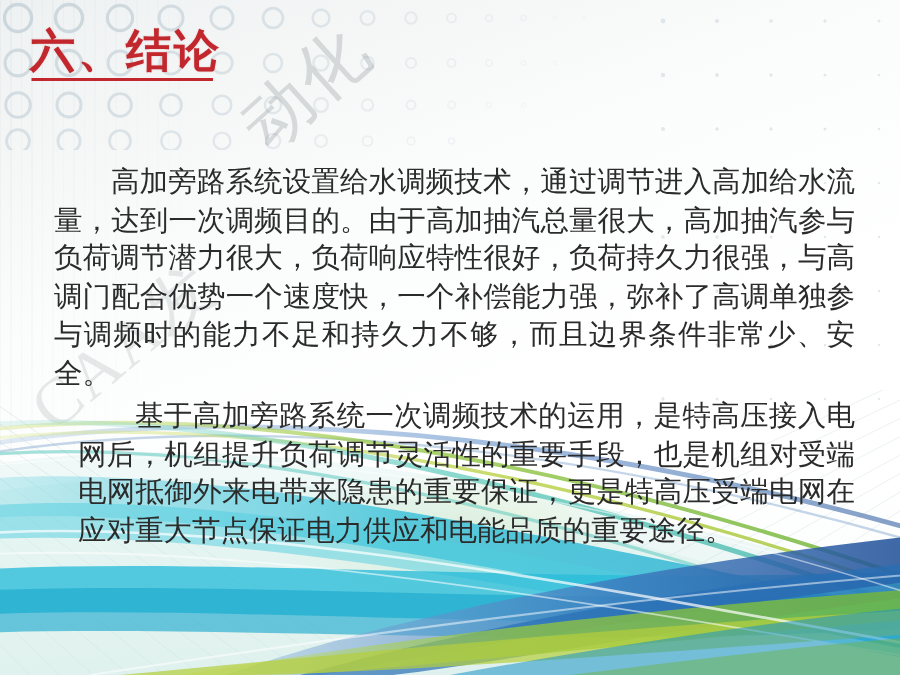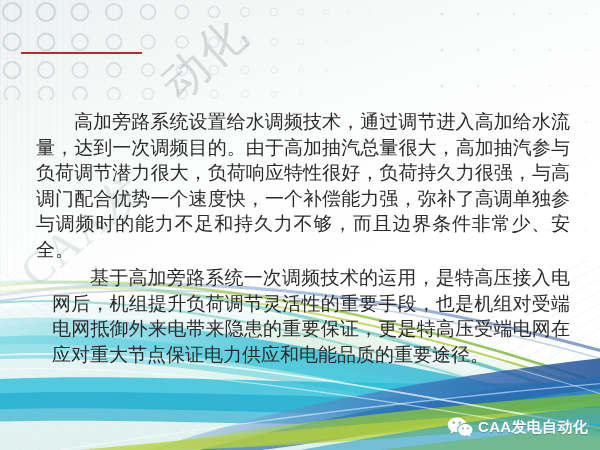--- a/index.html
+++ b/index.html
@@ -252,20 +252,21 @@
         <circle cx="48" cy="266" r="1.0"></circle>
       <circle cx="84" cy="266" r="0.9"></circle>
         <circle cx="120" cy="266" r="0.8"></circle>
       <circle cx="156" cy="266" r="0.8"></circle>
     </g>
   </svg>
 
   <div class="watermark wm-top">动化</div>
   <div class="watermark wm-mid">CAA发</div>
 
+  <div class="title">六、结论</div>
   <div class="title-underline"></div>
 
   <div class="body-text">
     <p class="para">高加旁路系统设置给水调频技术，通过调节进入高加给水流量，达到一次调频目的。由于高加抽汽总量很大，高加抽汽参与负荷调节潜力很大，负荷响应特性很好，负荷持久力很强，与高调门配合优势一个速度快，一个补偿能力强，弥补了高调单独参与调频时的能力不足和持久力不够，而且边界条件非常少、安全。</p>
     <p class="para">基于高加旁路系统一次调频技术的运用，是特高压接入电网后，机组提升负荷调节灵活性的重要手段，也是机组对受端电网抵御外来电带来隐患的重要保证，更是特高压受端电网在应对重大节点保证电力供应和电能品质的重要途径。</p>
   </div>
 
   <svg class="wave-art" viewBox="0 0 600 190" preserveAspectRatio="none">
     <defs>
       <linearGradient id="gCyan" x1="0" y1="0" x2="1" y2="0">
@@ -362,31 +363,14 @@
 
     <path d="M-20,96 C150,84 370,126 620,172" stroke="#ffffff" stroke-width="1.8" fill="none" opacity="0.7"></path>
     <path d="M-20,110 C160,100 380,140 620,180" stroke="#ffffff" stroke-width="1.2" fill="none" opacity="0.55"></path>
     <path d="M60,190 C220,166 400,140 620,122" stroke="#ffffff" stroke-width="1.4" fill="none" opacity="0.5"></path>
     <path d="M-20,52 C150,30 380,62 620,140" stroke="#ffffff" stroke-width="1.0" fill="none" opacity="0.5"></path>
 
     <path d="M300,190 C400,172 510,154 620,144 L620,190 Z" fill="#1c93c7" opacity="0.55"></path>
     <path d="M380,190 C460,180 540,170 620,164 L620,190 Z" fill="#6fb33c" opacity="0.45"></path>
   </svg>
 
-  <div class="logo">
-    <svg class="logo-icon" viewBox="0 0 32 26">
-      <path d="M12.2,1.2 C5.9,1.2 0.9,5.3 0.9,10.3 C0.9,13.2 2.6,15.8 5.3,17.4
-               L4.2,21.0 L8.3,18.9 C9.5,19.2 10.8,19.4 12.2,19.4
-               C12.5,19.4 12.8,19.4 13.1,19.3 C12.8,18.5 12.6,17.6 12.6,16.7
-               C12.6,11.9 17.1,8.1 22.7,8.1 C23.0,8.1 23.3,8.1 23.6,8.2
-               C22.6,4.2 17.9,1.2 12.2,1.2 Z" fill="#ffffff"></path>
-      <circle cx="8.3" cy="7.6" r="1.5" fill="#5ba8d8"></circle>
-      <circle cx="15.6" cy="7.6" r="1.5" fill="#5ba8d8"></circle>
-      <path d="M31.4,16.5 C31.4,12.4 27.4,9.2 22.6,9.2 C17.8,9.2 13.8,12.4 13.8,16.5
-               C13.8,20.6 17.8,23.8 22.6,23.8 C23.7,23.8 24.7,23.6 25.7,23.3
-               L29.0,25.0 L28.1,22.1 C30.1,20.8 31.4,18.8 31.4,16.5 Z" fill="#ffffff"></path>
-      <circle cx="19.6" cy="14.7" r="1.2" fill="#5ba8d8"></circle>
-      <circle cx="25.6" cy="14.7" r="1.2" fill="#5ba8d8"></circle>
-    </svg>
-    <span class="logo-text">CAA发电自动化</span>
-  </div>
 
 </div>
 
 </body></html>

